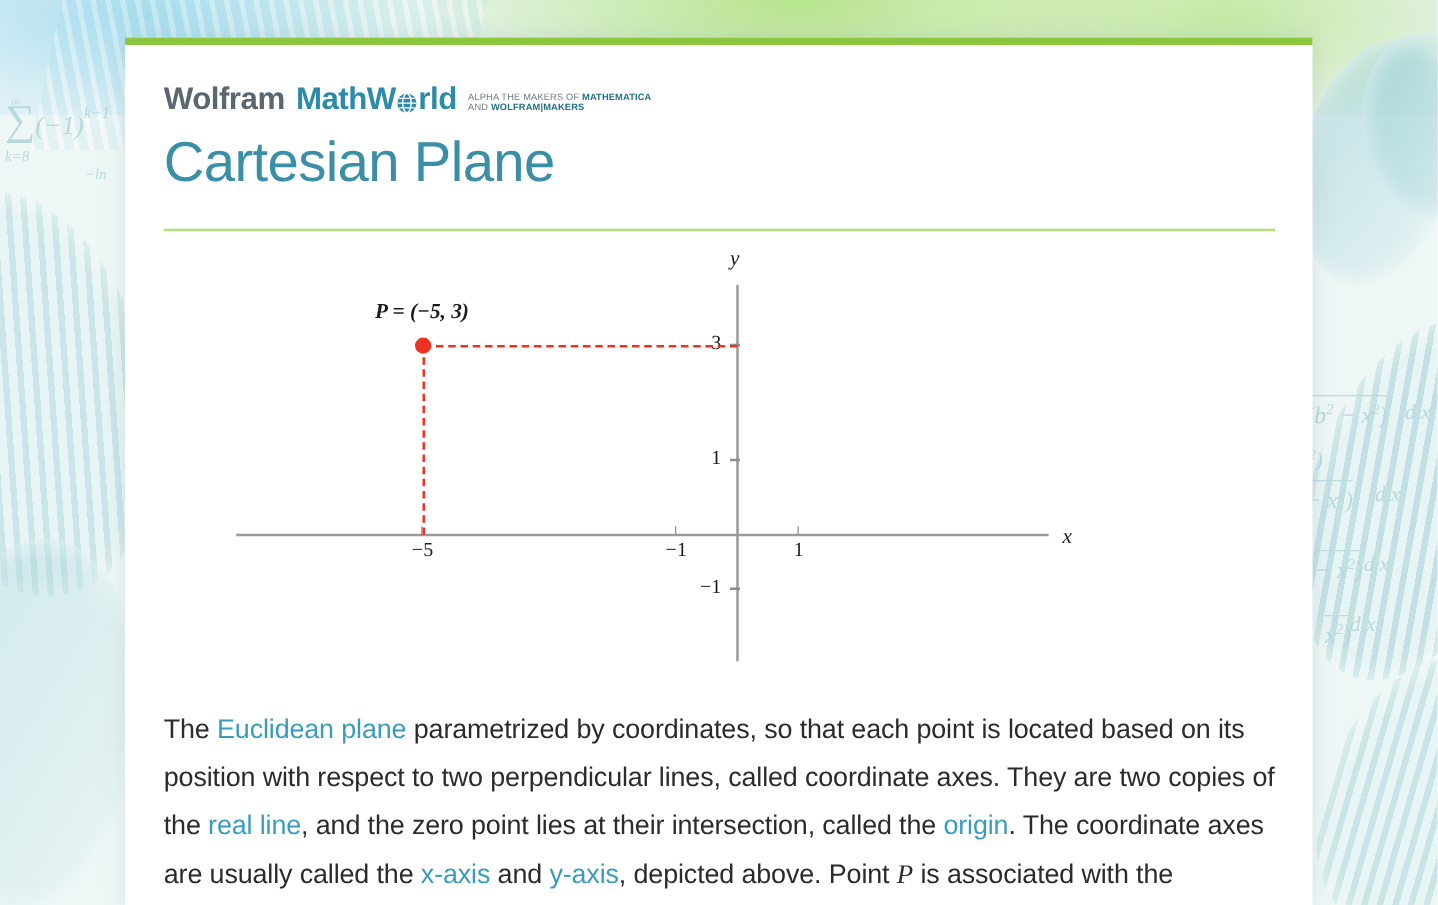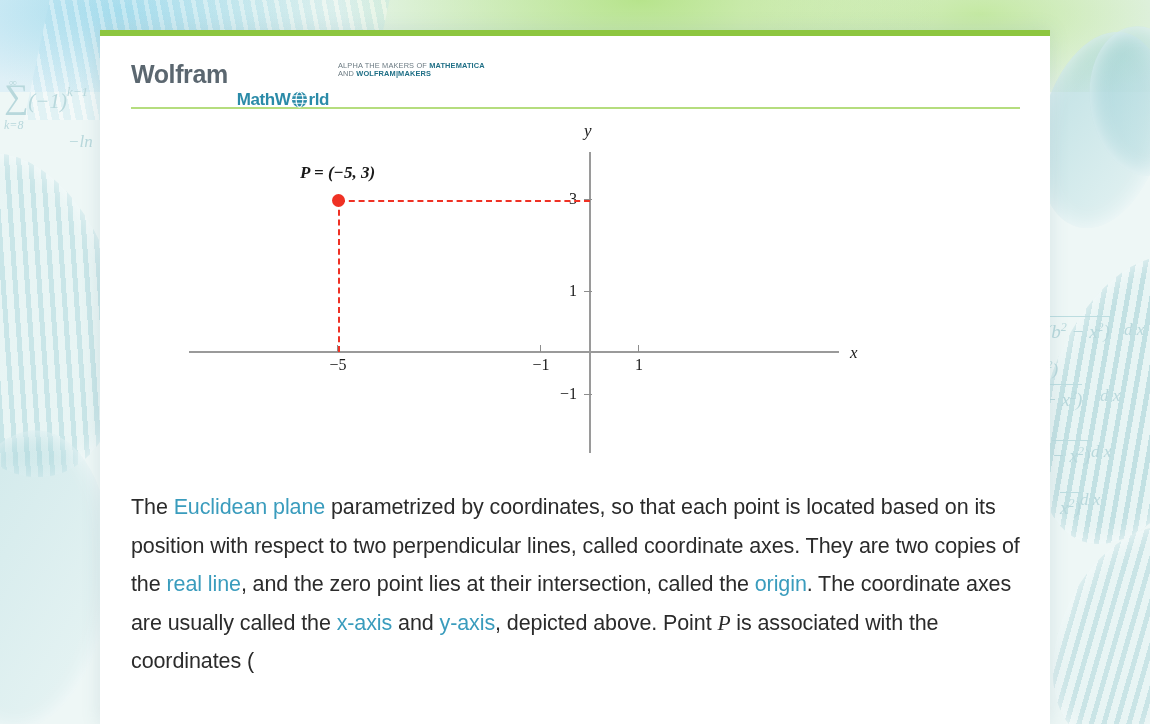--- a/index.html
+++ b/index.html
@@ -46,23 +46,23 @@
   }
   .bg-formula .up { font-style:normal; }
   
   #card {
     position:absolute; left:100px; top:30px; width:950px; height:694px;
     background:#ffffff; border-top:6px solid #8dc63f;
     box-shadow:0 0 18px rgba(90,130,140,.16);
   }
   #card-inner { padding:26px 30px 0 31px; }
   
-  #logo { display:flex; align-items:flex-start; gap:0; height:30px; }
+  #logo { display:flex; align-items:flex-end; gap:0; height:30px; }
   .logo-wolfram { font-size:25px; font-weight:700; color:#5b6770; letter-spacing:-.4px; line-height:1; }
-  .logo-math { font-size:17px; font-weight:700; color:#2b8ba8; letter-spacing:-.4px; line-height:1; margin-left:9px; display:flex; align-items:center;margin-top:29px; }
+  .logo-math { font-size:25px; font-weight:700; color:#2b8ba8; letter-spacing:-.4px; line-height:1; margin-left:9px; display:flex; align-items:center;margin-top:29px; }
   .globe { display:inline-block; width:17px; height:17px; margin:0 .5px; vertical-align:-2px; }
   .logo-tag { margin-left:9px; line-height:1.08; padding-bottom:2px; }
   .logo-tag div { font-size:7.4px; color:#6b7a82; letter-spacing:.15px; white-space:nowrap; }
   .logo-tag b { color:#1f6f86; }
   
   #title {
     margin-top:14px; font-size:45px; color:#3a8ea8; font-weight:400;
     letter-spacing:-.5px; line-height:1.05;
   }
   #title-rule { margin-top:15px; border-top:2px solid #b5dd7e; width:889px; }
@@ -108,21 +108,21 @@
   <div class="shell s3"></div>
   <div class="shell s4"></div>
   <div class="shell l1"></div>
   <div class="shell l2"></div>
 
   <div class="bg-formula" style="left:4px; top:78px; font-size:34px;">
     <span class="up">∑</span><span style="font-size:21px;">(−1)</span><sup style="font-size:13px;">k−1</sup>
   </div>
   <div class="bg-formula up" style="left:9px; top:76px; font-size:11px; font-style:normal;">∞</div>
   <div class="bg-formula" style="left:4px; top:118px; font-size:12px;">k=8</div>
-  <div class="bg-formula" style="left:68px; top:132px; font-size:17px;">−ln</div>
+  <div class="bg-formula" style="left:68px; top:132px; font-size:12px;">−ln</div>
 
   <div class="bg-formula" style="left:1024px; top:282px; font-size:19px;">
     <span>x</span><sup style="font-size:12px;">2</sup>
   </div>
   <div class="bg-formula" style="left:1045px; top:316px; font-size:19px; border-top:1.5px solid #bcdde0; padding-top:3px;">
     <span>(b</span><sup style="font-size:12px;">2</sup><span> − x</span><sup style="font-size:12px;">2</sup>)
   </div>
   <div class="bg-formula" style="left:1124px; top:320px; font-size:17px;">d x</div>
   <div class="bg-formula" style="left:1047px; top:358px; font-size:17px;">
     <sup style="font-size:11px;">2</sup>)
@@ -158,20 +158,21 @@
           </svg>
         </span>
           <span>rld</span>
       </span>
       <span class="logo-tag">
         <div><span>ALPHA THE MAKERS OF </span><b>MATHEMATICA</b></div>
         <div><span>AND </span><b>WOLFRAM|MAKERS</b></div>
       </span>
     </div>
 
+    <h1 id="title">Cartesian Plane</h1>
     <div id="title-rule"></div>
 
     <div id="figure">
 
       <div class="axis" style="left:58px; top:234px; width:650px; height:1.6px;"></div>
 
       <div class="axis" style="left:458px; top:35px; width:1.6px; height:301px;"></div>
 
       <div class="axlabel" style="left:453px; top:4px;">y</div>
       <div class="axlabel" style="left:719px; top:226px;">x</div>

